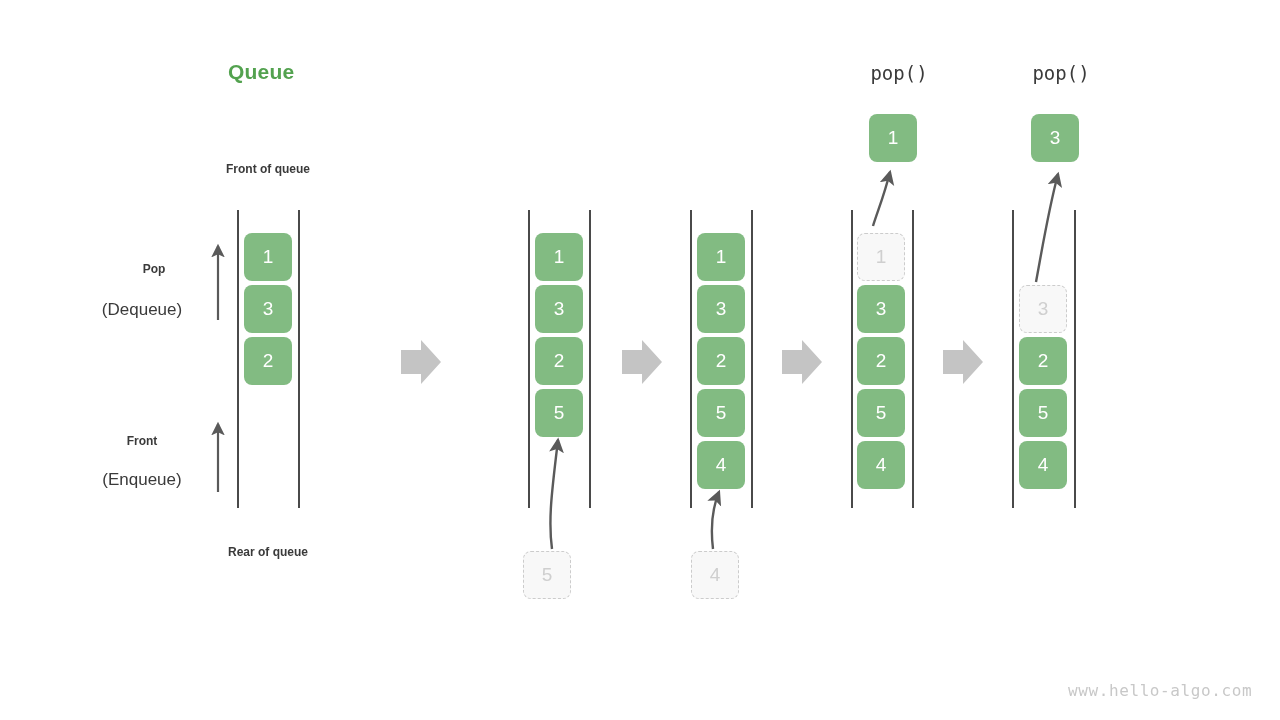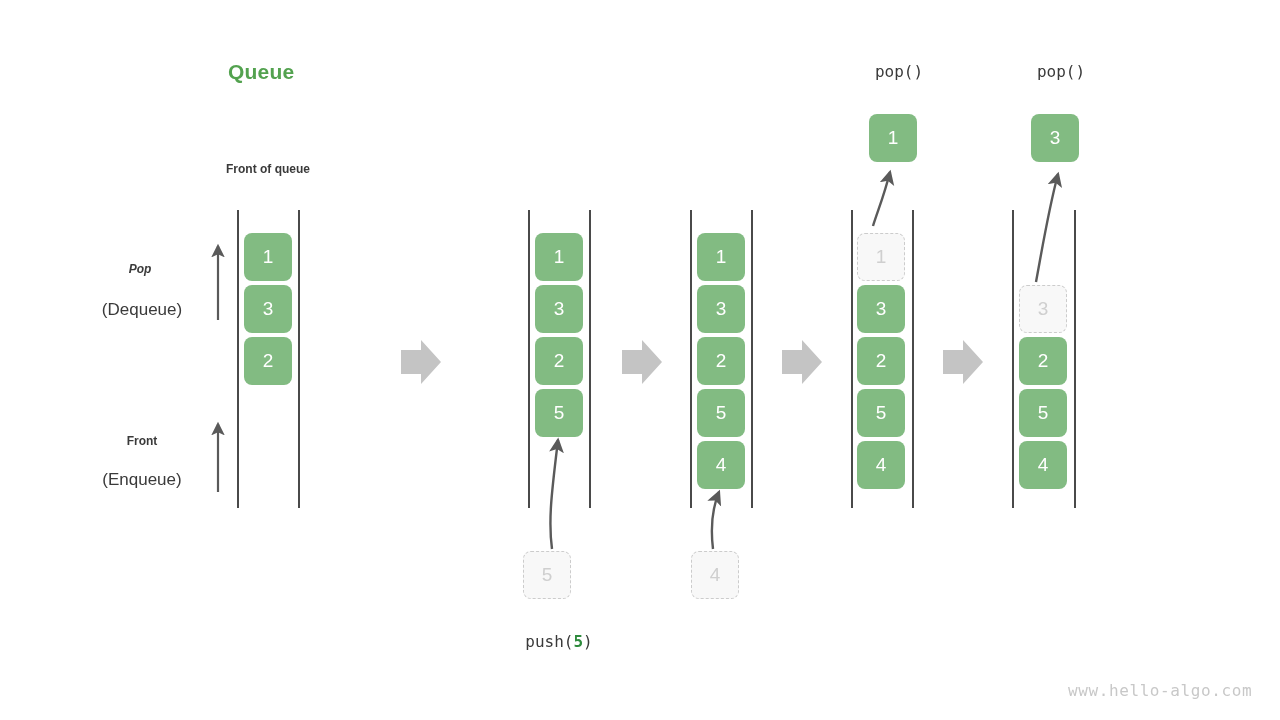--- a/index.html
+++ b/index.html
@@ -43,21 +43,21 @@
     color: #3a3a3a;
     font-size: 17px;
     font-weight: normal;
     white-space: nowrap;
     text-align: center;
   }
   .mono-label {
     position: absolute;
     color: #3a3a3a;
     font-family: "DejaVu Sans Mono", "Liberation Mono", monospace;
-    font-size: 16px;
+    font-size: 19px;
     white-space: nowrap;
     text-align: center;
   }
   .mono-label .arg {
     color: #2e8b3d;
     font-weight: bold;
   }
   .watermark {
     position: absolute;
     color: #c8c8c8;
@@ -103,22 +103,23 @@
 </style>
 </head>
 <body>
 
 <div class="canvas">
 
   <div class="diagram-title" style="left:228px; top:60px;">Queue</div>
 
   <div class="label-bold" style="left:168px; top:162px; width:200px;">Front of queue</div>
 
-
-  <div class="label-bold" style="left:60px; top:262px; width:160px;font-style:italic;">Pop</div>
+  <div class="label-bold" style="left:168px; top:545px; width:200px;">Rear of queue</div>
+
+  <div class="label-bold" style="left:74px; top:262px; width:160px;">Pop</div>
   <div class="label-plain" style="left:62px; top:300px; width:160px;">(Dequeue)</div>
 
   <div class="label-bold" style="left:62px; top:434px; width:160px;">Front</div>
   <div class="label-plain" style="left:62px; top:470px; width:160px;">(Enqueue)</div>
 
   <div class="rail" style="left:237px; top:210px; height:298px;"></div>
   <div class="rail" style="left:298px; top:210px; height:298px;"></div>
 
   <div class="node" style="left:244px; top:233px;">1</div>
   <div class="node" style="left:244px; top:285px;">3</div>
@@ -127,21 +128,20 @@
   <div class="rail" style="left:528px; top:210px; height:298px;"></div>
   <div class="rail" style="left:589px; top:210px; height:298px;"></div>
 
   <div class="node" style="left:535px; top:233px;">1</div>
   <div class="node" style="left:535px; top:285px;">3</div>
   <div class="node" style="left:535px; top:337px;">2</div>
   <div class="node" style="left:535px; top:389px;">5</div>
 
   <div class="node ghost" style="left:523px; top:551px;">5</div>
 
-  <div class="mono-label" style="left:459px; top:632px; width:200px;"><span>push(</span><span class="arg">5</span><span>)</span></div>
 
   <div class="rail" style="left:690px; top:210px; height:298px;"></div>
   <div class="rail" style="left:751px; top:210px; height:298px;"></div>
 
   <div class="node" style="left:697px; top:233px;">1</div>
   <div class="node" style="left:697px; top:285px;">3</div>
   <div class="node" style="left:697px; top:337px;">2</div>
   <div class="node" style="left:697px; top:389px;">5</div>
   <div class="node" style="left:697px; top:441px;">4</div>
 

